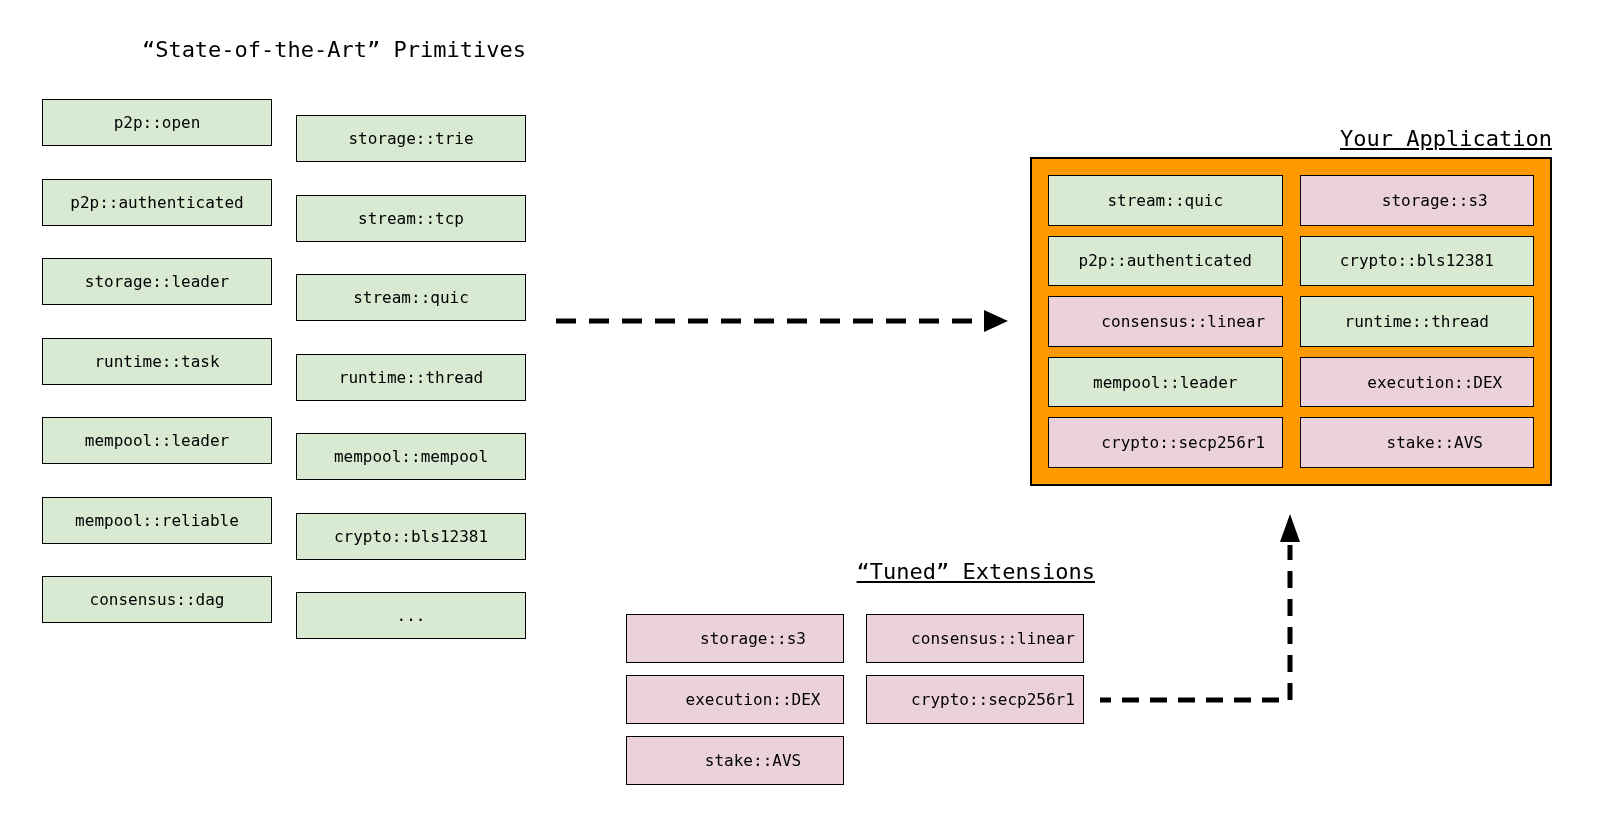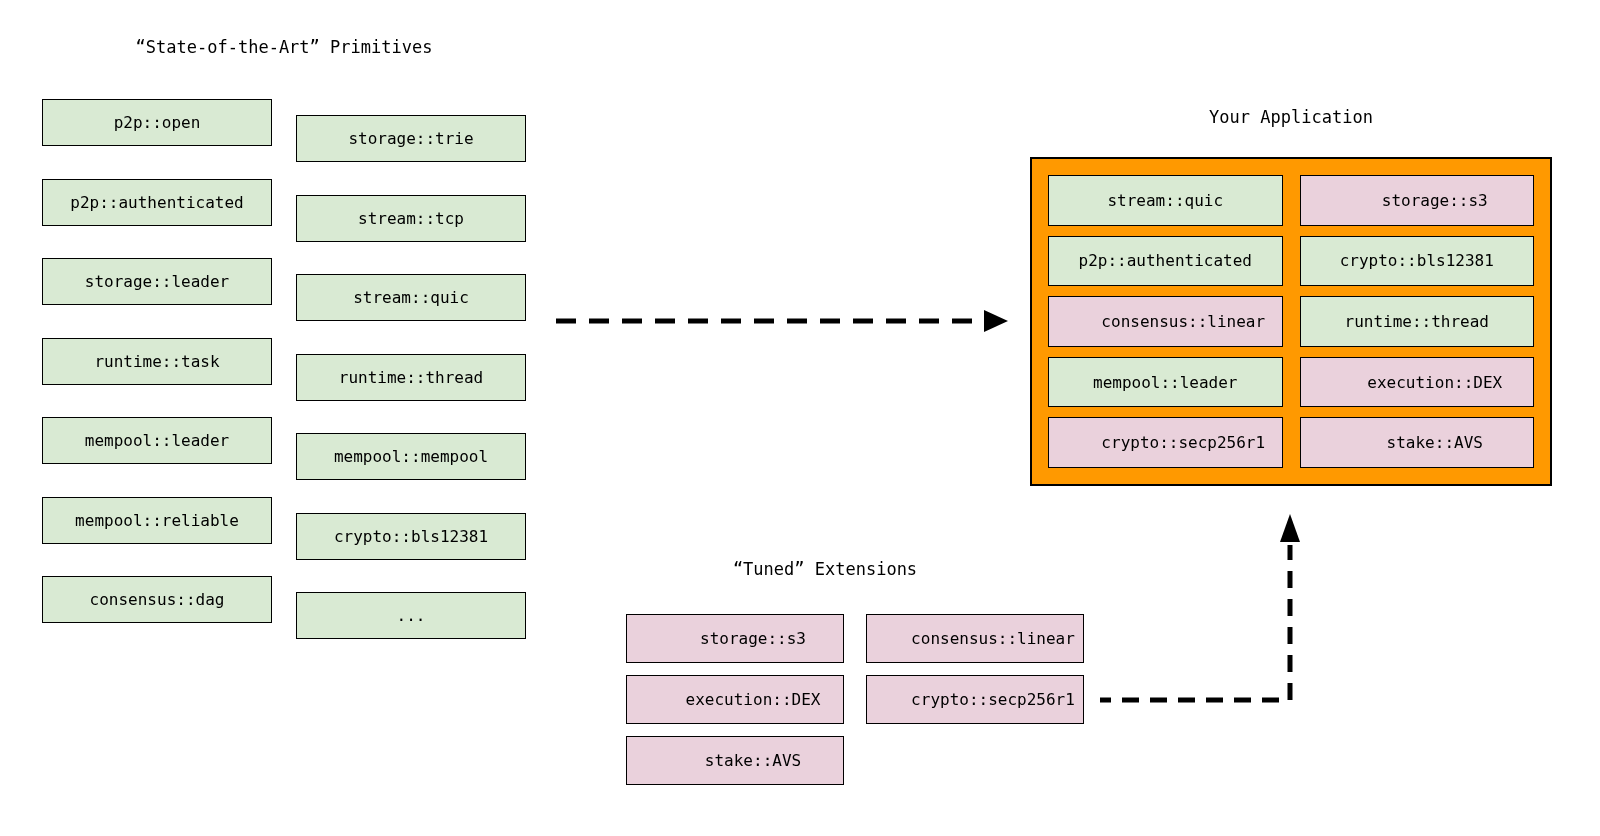--- a/index.html
+++ b/index.html
@@ -7,22 +7,22 @@
     position: relative;
     width: 1600px;
     height: 836px;
     background: var(--background, #ffffff);
     font-family: "DejaVu Sans Mono", monospace;
     color: #000;
     overflow: hidden;
   }
   .section-title {
     position: absolute;
-    text-align: center;
-    font-size: 17px;
+    text-align: right;
+    font-size: 22px;
     letter-spacing: 0;
     white-space: pre;
   }
   .col {
     position: absolute;
     display: flex;
     flex-direction: column;
   }
   .box {
     box-sizing: border-box;
@@ -36,37 +36,37 @@
   .green { background: var(--green, #D9EAD3); }
   .pink  { background: var(--pink,  #EAD1DC); padding-left: 36px; }
 
   
   .primitives-title { left: 42px; top: 37px; width: 484px; }
   .primitives-col1  { left: 42px;  top: 80px; width: 230px; gap: 13.5px; }
   .primitives-col2  { left: 296px; top: 96px; width: 230px; gap: 13.5px; }
   .primitives-col1 .box, .primitives-col2 .box { height: 47px; margin-top: 19px; }
 
   
-  .app-title { left: 1030px; top: 107px; width: 522px; }
+  .app-title { left: 1030px; top: 126px; width: 522px; text-decoration: underline; }
   .app-container {
     position: absolute;
     left: 1030px; top: 157px;
     width: 522px; height: 329px;
     box-sizing: border-box;
     background: var(--orange, #FF9900);
     border: 2px solid var(--border, #000);
     padding: 16px;
     display: grid;
     grid-template-columns: 1fr 1fr;
     column-gap: 17px;
     row-gap: 10px;
   }
 
   
-  .ext-title { left: 596px; top: 559px; width: 458px; }
+  .ext-title { left: 637px; top: 559px; width: 458px; text-decoration: underline; }
   .ext-col1  { left: 626px; top: 614px; width: 218px; gap: 12px; }
   .ext-col2  { left: 866px; top: 614px; width: 218px; gap: 12px; }
   .ext-col1 .box, .ext-col2 .box { height: 49px; }
 
   
   .arrows {
     position: absolute;
     left: 0; top: 0;
     width: 1600px; height: 836px;
     pointer-events: none;

